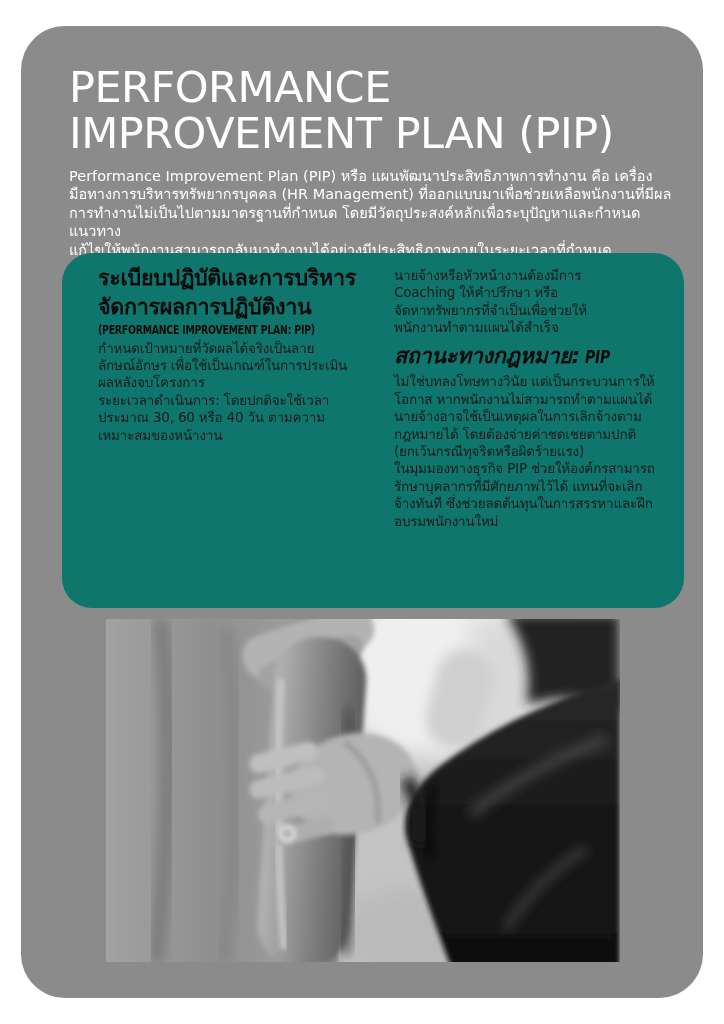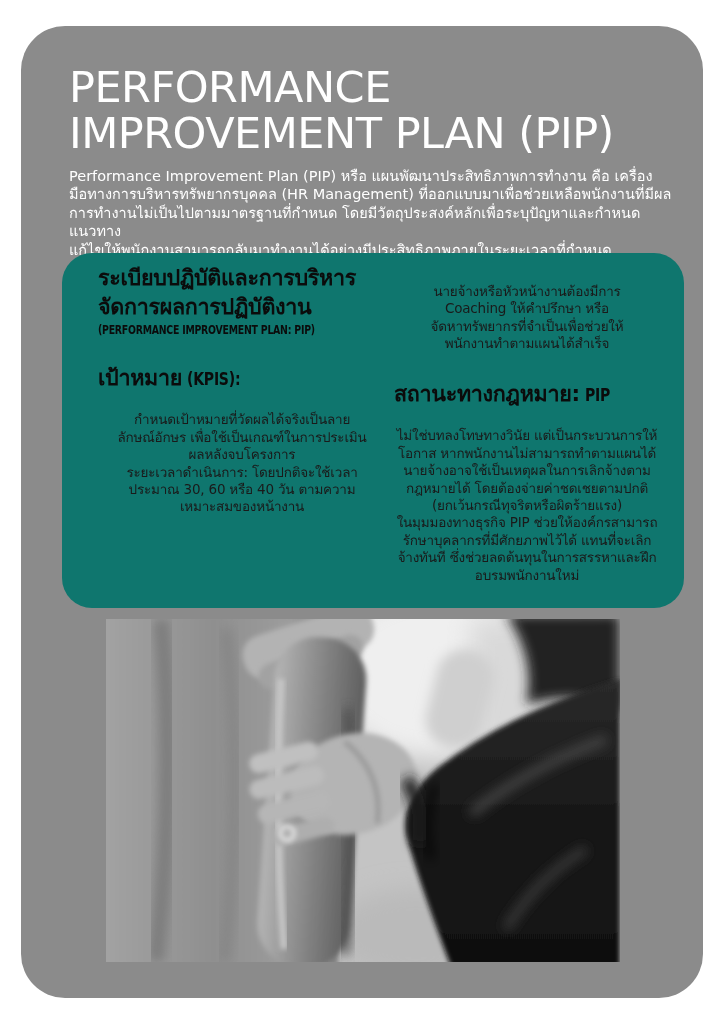--- a/index.html
+++ b/index.html
@@ -35,23 +35,23 @@
   }
   .cond {
     display:inline-block; transform:scaleX(0.78); transform-origin:left center;
     white-space:nowrap; font-weight:700; letter-spacing:-0.3px;
   }
   .cond-block { font-size:12px; margin-top:1px; color:#0b0b0b; }
   .h-inline-en { font-size:18px; color:#0b0b0b; vertical-align:baseline; }
 
   .body-txt {
     font-size:13.5px; line-height:1.29; color:#1a1a1a;
-    white-space:pre-line; margin-top:19px; letter-spacing:-0.2px;text-align:center;
+    white-space:pre-line; margin-top:3px; letter-spacing:-0.2px;
   }
-  .gap-top { margin-top:27px; }
+  .gap-top { margin-top:5px;font-style:italic; }
 
   .photo {
     position:absolute; left:85px; top:593px; width:514px; height:343px;
     overflow:hidden; background:#bdbdbd;
   }
   .photo svg { display:block; width:100%; height:100%; }
 </style>
 </head>
 <body>
 
@@ -64,24 +64,20 @@
 มือทางการบริหารทรัพยากรบุคคล (HR Management) ที่ออกแบบมาเพื่อช่วยเหลือพนักงานที่มีผล
 การทำงานไม่เป็นไปตามมาตรฐานที่กำหนด โดยมีวัตถุประสงค์หลักเพื่อระบุปัญหาและกำหนดแนวทาง
 แก้ไขให้พนักงานสามารถกลับมาทำงานได้อย่างมีประสิทธิภาพภายในระยะเวลาที่กำหนด</div>
 
   <div class="card">
 
     <div class="col-left">
       <div class="h-thai">ระเบียบปฏิบัติและการบริหาร
 จัดการผลการปฏิบัติงาน</div>
       <div class="cond-block"><span class="cond">(PERFORMANCE IMPROVEMENT PLAN: PIP)</span></div>
-      <div class="gap-top">
-        <span class="h-thai">เป้าหมาย</span>
-        <span class="cond h-inline-en">(KPIS):</span>
-      </div>
       <div class="body-txt">กำหนดเป้าหมายที่วัดผลได้จริงเป็นลาย
 ลักษณ์อักษร เพื่อใช้เป็นเกณฑ์ในการประเมิน
 ผลหลังจบโครงการ
 ระยะเวลาดำเนินการ: โดยปกติจะใช้เวลา
 ประมาณ 30, 60 หรือ 40 วัน ตามความ
 เหมาะสมของหน้างาน</div>
     </div>
 
     <div class="col-right">
       <div class="body-txt">นายจ้างหรือหัวหน้างานต้องมีการ

